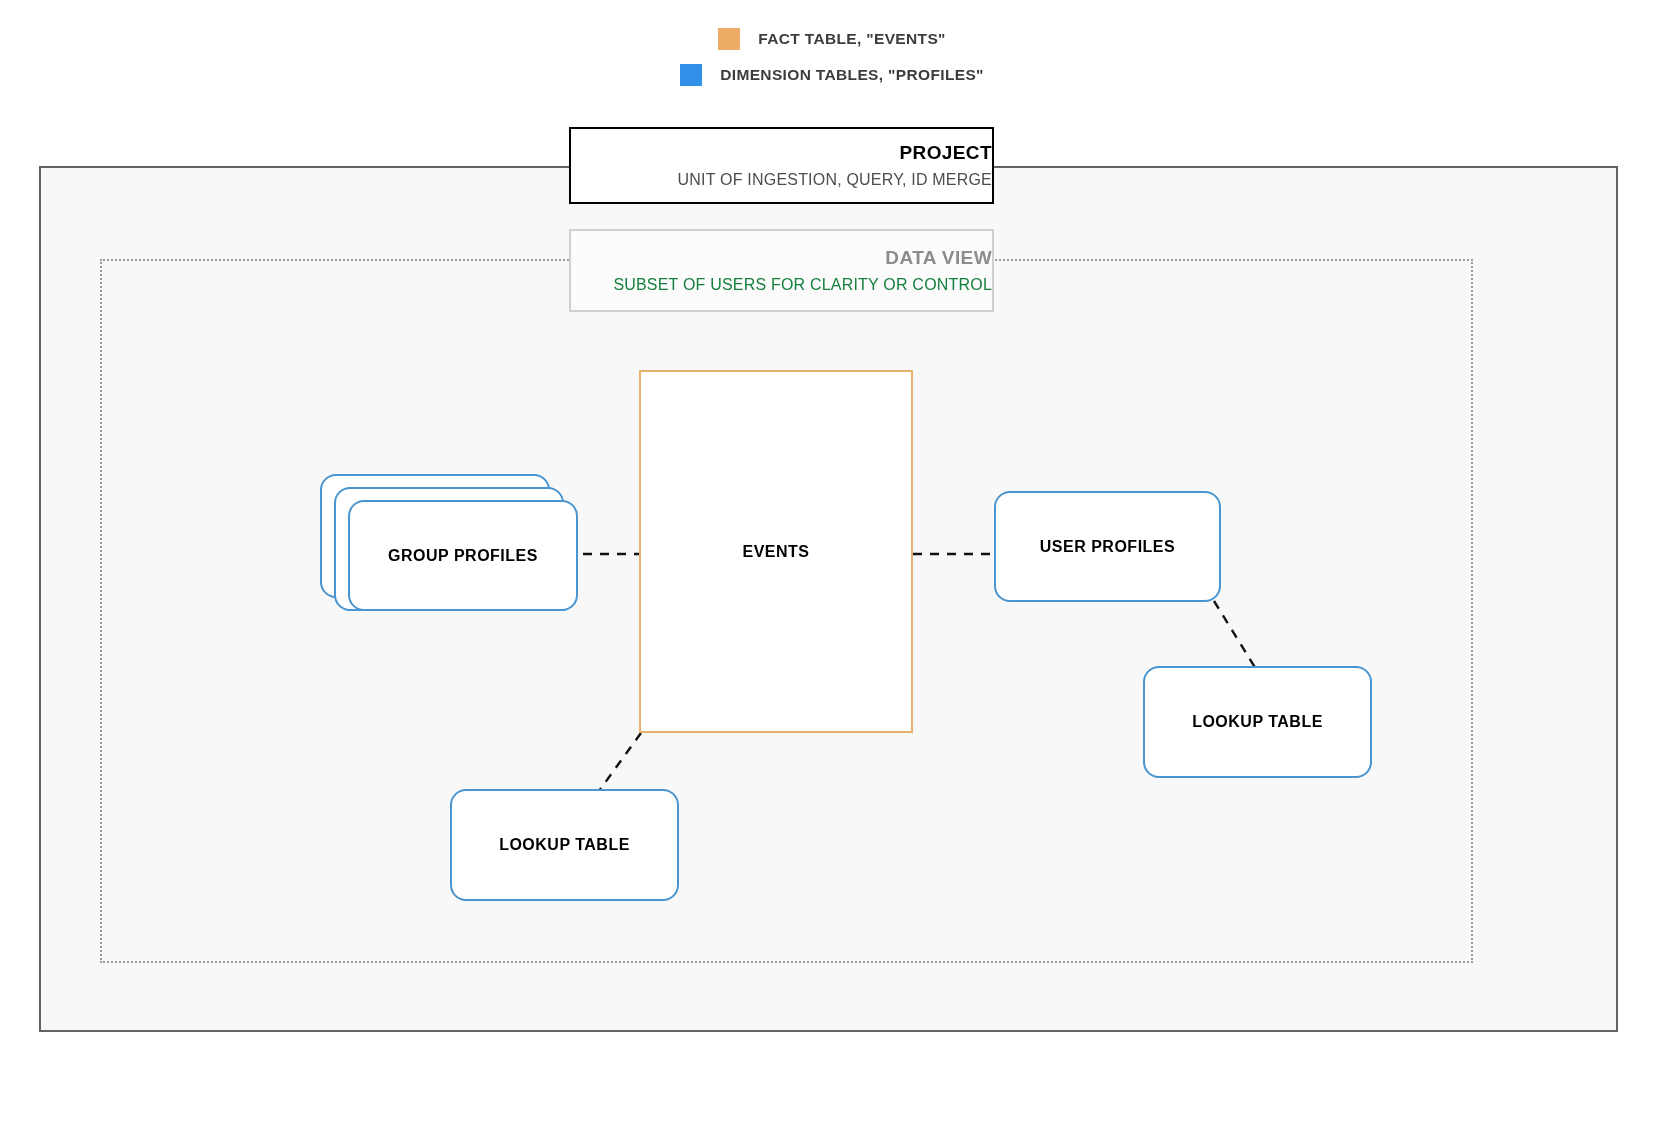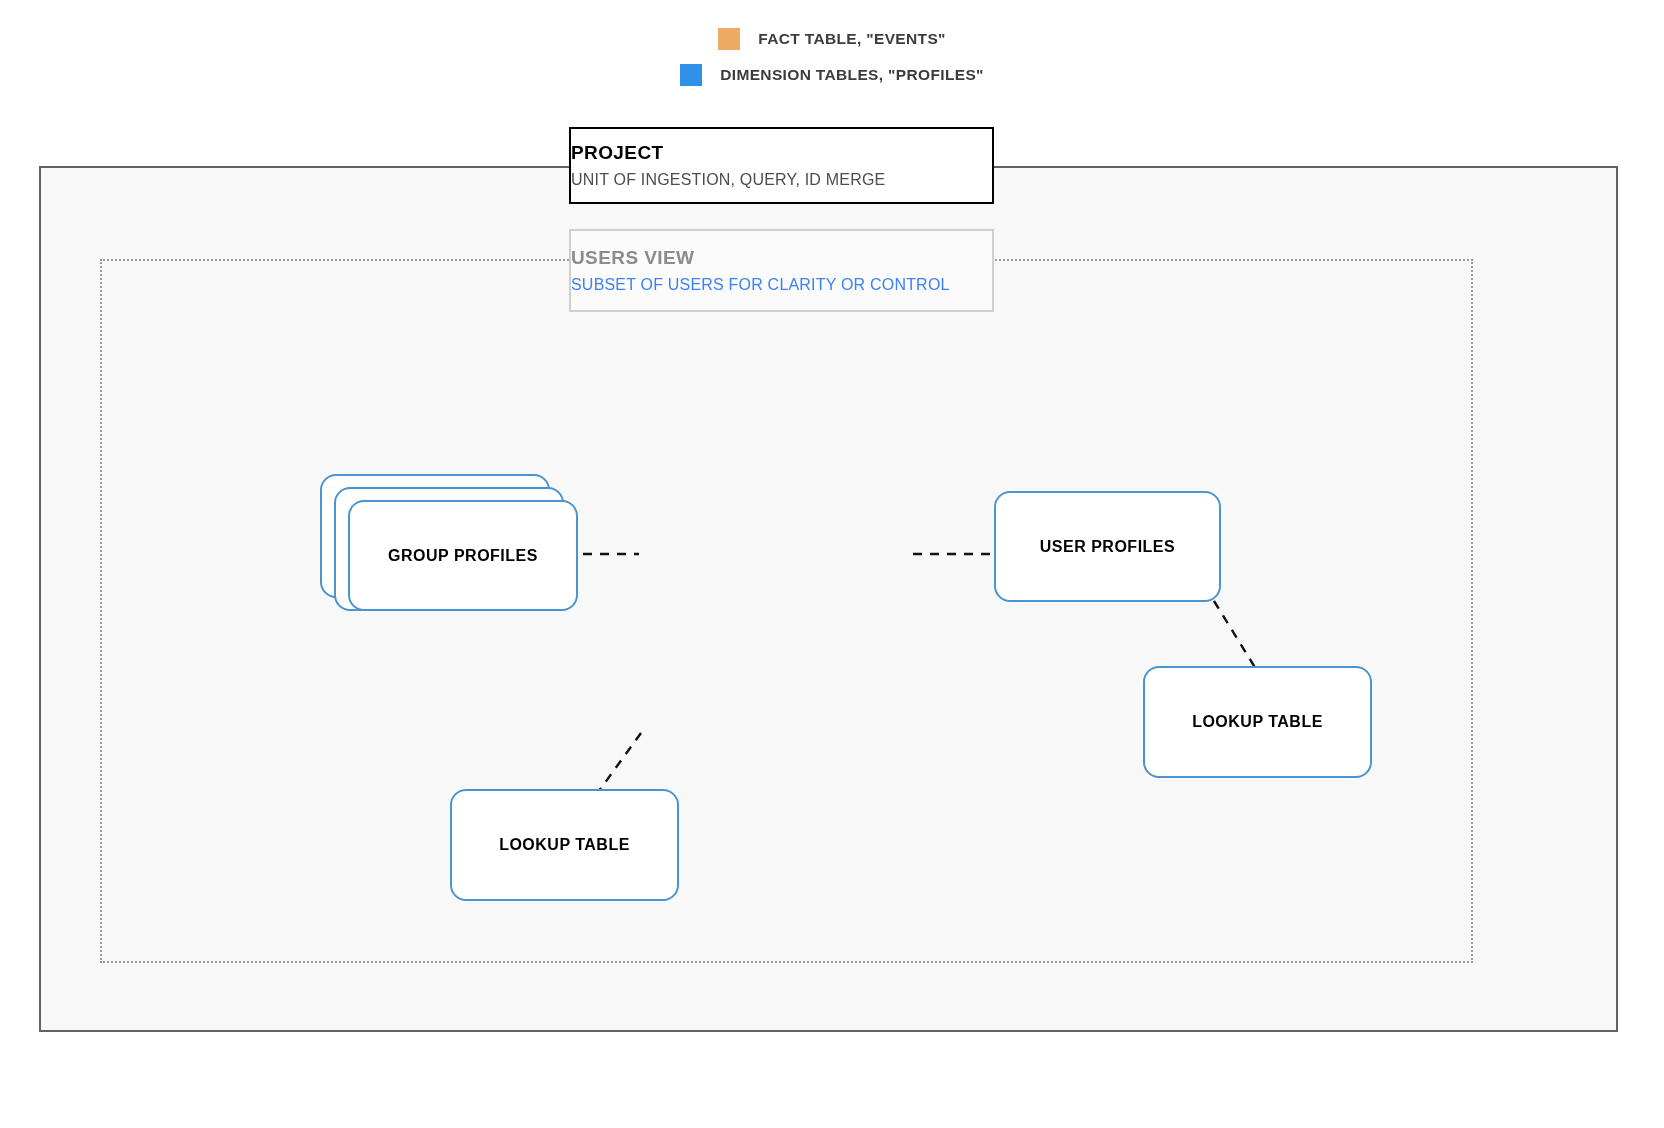--- a/index.html
+++ b/index.html
@@ -71,21 +71,21 @@
     background: transparent;
   }
 
   
   .header-box {
     position: absolute;
     box-sizing: border-box;
     background: #ffffff;
     display: flex;
     flex-direction: column;
-    align-items: flex-start;
+    align-items: flex-end;
     justify-content: center;
   }
   .project-box {
     left: 569px;
     top: 127px;
     width: 425px;
     height: 77px;
     border: 2px solid #000000;
   }
   .dataview-box {
@@ -103,21 +103,21 @@
     color: #000000;
     margin-bottom: 7px;
   }
   .hb-sub {
     font-size: 16px;
     font-weight: normal;
     letter-spacing: 0.2px;
     color: #4d4d4d;
   }
   .dataview-box .hb-title { color: #8c8c8c; }
-  .dataview-box .hb-sub   { color: #3b82f6; }
+  .dataview-box .hb-sub   { color: #15803d; }
 
   
   .events-box {
     position: absolute;
     left: 639px;
     top: 370px;
     width: 274px;
     height: 363px;
     box-sizing: border-box;
     border: 2px solid #e8b06a;
@@ -200,30 +200,33 @@
     <line x1="1214" y1="601" x2="1256" y2="669" stroke="#111111" stroke-width="2.4" stroke-dasharray="9 8"></line>
     <line x1="641" y1="733" x2="599" y2="791" stroke="#111111" stroke-width="2.4" stroke-dasharray="9 8"></line>
   </svg>
 
   <div class="header-box project-box">
     <div class="hb-title">PROJECT</div>
     <div class="hb-sub">UNIT OF INGESTION, QUERY, ID MERGE</div>
   </div>
 
   <div class="header-box dataview-box">
-    <div class="hb-title">USERS VIEW</div>
+    <div class="hb-title">DATA VIEW</div>
     <div class="hb-sub">SUBSET OF USERS FOR CLARITY OR CONTROL</div>
   </div>
 
   <div class="dim-card stack-ghost gp-back2"></div>
   <div class="dim-card stack-ghost gp-back1"></div>
   <div class="dim-card gp-front">
     <span class="dim-label">GROUP PROFILES</span>
   </div>
 
+  <div class="events-box">
+    <span class="events-label">EVENTS</span>
+  </div>
 
   <div class="dim-card user-profiles">
     <span class="dim-label">USER PROFILES</span>
   </div>
 
   <div class="dim-card lookup-right">
     <span class="dim-label">LOOKUP TABLE</span>
   </div>
 
   <div class="dim-card lookup-left">

